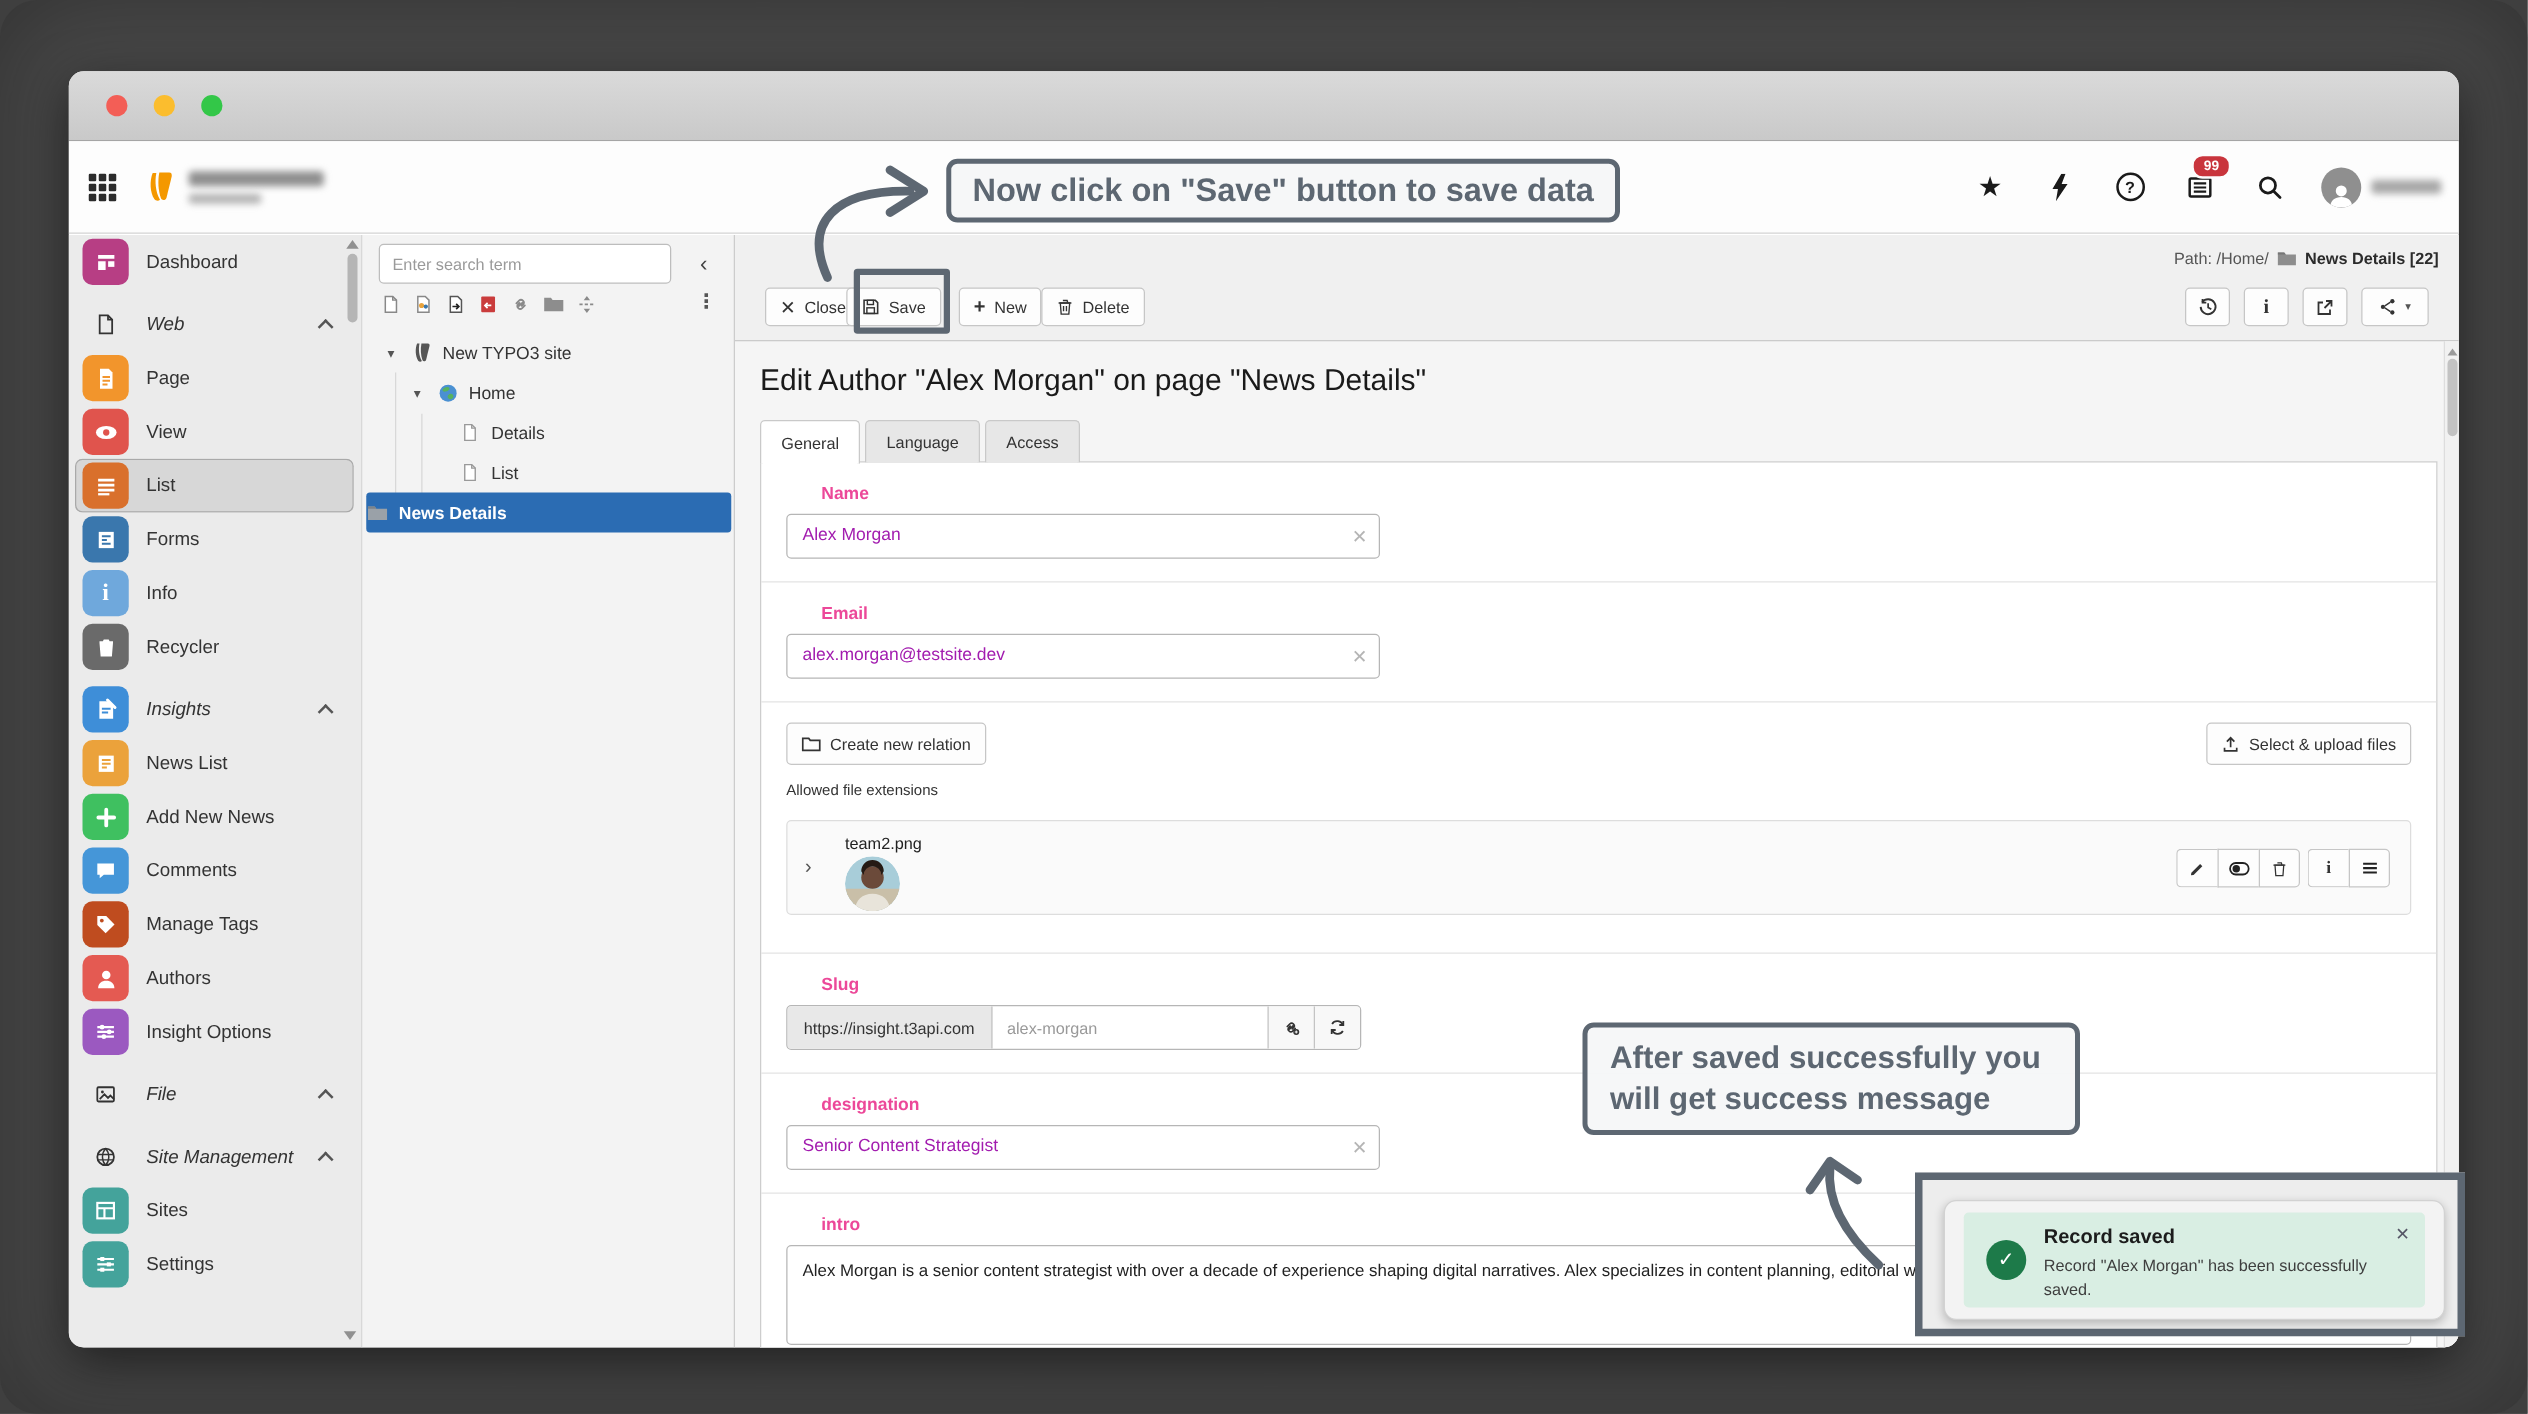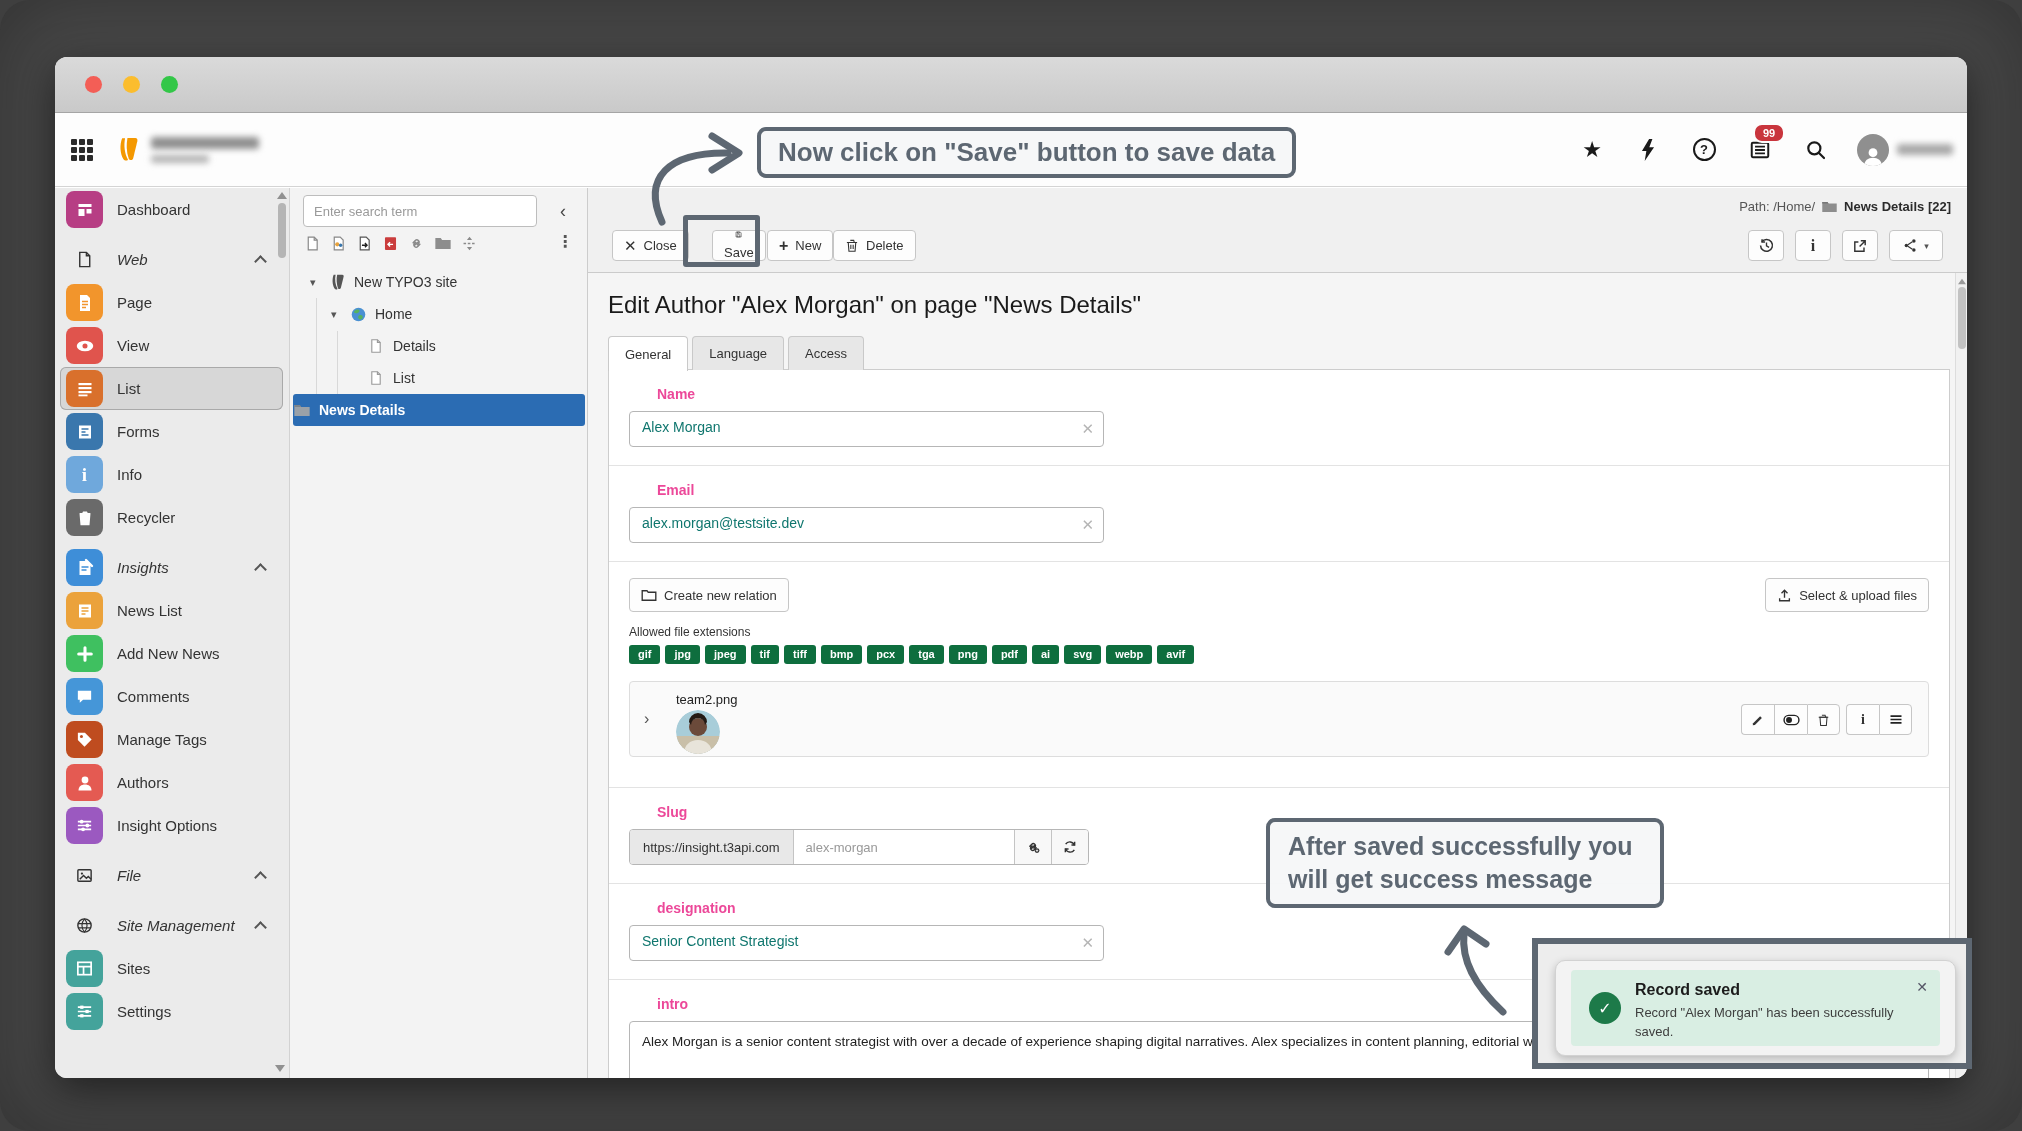--- a/index.html
+++ b/index.html
@@ -59,21 +59,21 @@
   
   .formarea{position:absolute;left:0;right:0;top:85px;bottom:0;}
   .pagetitle{position:absolute;left:20px;top:18px;font-size:24px;color:#1a1a1a;font-weight:500;}
   .tabs{position:absolute;left:20px;top:63px;display:flex;gap:4px;z-index:2;}
   .tab{height:34px;padding:0 16px;display:flex;align-items:center;font-size:13px;color:#333;background:#e7e7e7;border:1px solid #c9c9c9;border-bottom:none;border-radius:4px 4px 0 0;cursor:pointer;}
   .tab.active{background:#fff;height:35px;}
   .panel{position:absolute;left:20px;right:17px;top:96px;bottom:-2px;background:#fff;border:1px solid #cdcdcd;}
   .sec{padding:16px 20px 18px;border-bottom:1px solid #e3e3e3;}
   .flabel{font-size:14px;font-weight:bold;color:#ec4899;margin-bottom:9px;margin-left:28px;}
   .inputwrap{position:relative;width:475px;}
-  .tinput{width:100%;height:36px;border:1px solid #b6b6b6;border-radius:4px;font-size:14px;color:#0f766e;padding:0 30px 4px 12px;background:#fff;display:flex;align-items:center;}
+  .tinput{width:100%;height:36px;border:1px solid #b6b6b6;border-radius:4px;font-size:14px;color:#a21caf;padding:0 30px 4px 12px;background:#fff;display:flex;align-items:center;}
   .clearx{position:absolute;right:10px;top:9px;color:#b5b5b5;font-size:15px;cursor:pointer;}
   .avbtns{display:flex;gap:10px;margin-bottom:13px;justify-content:space-between;}
   .allowed{font-size:12px;color:#333;margin-bottom:6px;}
   .badges{display:flex;gap:5px;}
   .ext{background:#0e6e3e;color:#fff;font-size:11px;font-weight:bold;border-radius:3px;padding:4px 9px;line-height:1;}
   .filerow{margin-top:17px;background:#fafafa;border:1px solid #ddd;border-radius:4px;height:76px;position:relative;}
   .frchev{position:absolute;left:14px;top:28px;color:#555;font-size:16px;cursor:pointer;}
   .frname{position:absolute;left:46px;top:10px;font-size:13px;color:#222;}
   .frthumb{position:absolute;left:46px;top:28px;width:44px;height:44px;border-radius:50%;overflow:hidden;}
   .frbtns{position:absolute;right:16px;top:22px;display:flex;gap:6px;}
@@ -469,21 +469,21 @@
                 <path fill="#8d8d8d" d="M1.5 2 h6 l1.5 2 h9.5 v10 h-17 z"></path>
                 <path fill="#767676" d="M1.5 2 h6 l1.5 2 h-7.5 z"></path>
               </svg>
             <b>News Details [22]</b>
           </div>
           <div class="dh-left">
             <button class="btn" style="left:24px;">
               <span style="font-weight:bold;font-size:15px;">✕</span>
               <span>Close</span>
             </button>
-            <button class="btn" style="left:124px;flex-direction:column;">
+            <button class="btn" style="left:89px;">
               <svg width="15" height="15" viewBox="0 0 20 20">
                   <path d="M3 3 h12 l2.5 2.5 V17 H3 z" fill="none" stroke="#333" stroke-width="1.7"></path>
                   <rect x="6.5" y="3" width="6.5" height="4.5" fill="none" stroke="#333" stroke-width="1.5"></rect>
                   <rect x="6" y="11" width="8" height="6" fill="none" stroke="#333" stroke-width="1.5"></rect>
                 </svg>
               <span>Save</span>
             </button>
             <button class="btn" style="left:179px;">
               <span style="font-weight:bold;font-size:16px;">+</span>
               <span>New</span>
@@ -557,36 +557,20 @@
                 </button>
                 <button class="btn" style="height:34px;">
                   <svg width="15" height="15" viewBox="0 0 20 20">
                       <path d="M10 13 V3.5 M6 7 l4-4 4 4" fill="none" stroke="#333" stroke-width="1.8"></path>
                       <path d="M3.5 13.5 v3.5 h13 v-3.5" fill="none" stroke="#333" stroke-width="1.8"></path>
                     </svg>
                   <span>Select &amp; upload files</span>
                 </button>
               </div>
               <div class="allowed">Allowed file extensions</div>
-              <div class="badges">
-                <span class="ext">gif</span>
-                <span class="ext">jpg</span>
-                <span class="ext">jpeg</span>
-                <span class="ext">tif</span>
-                <span class="ext">tiff</span>
-                <span class="ext">bmp</span>
-                <span class="ext">pcx</span>
-                <span class="ext">tga</span>
-                <span class="ext">png</span>
-                <span class="ext">pdf</span>
-                <span class="ext">ai</span>
-                <span class="ext">svg</span>
-                <span class="ext">webp</span>
-                <span class="ext">avif</span>
-              </div>
               <div class="filerow">
                 <span class="frchev">›</span>
                 <span class="frname">team2.png</span>
                 <span class="frthumb">
                   <svg width="44" height="44" viewBox="0 0 44 44">
                       <defs>
                         <clipPath id="cp">
                           <circle cx="22" cy="22" r="22"></circle>
                         </clipPath>
                       </defs>

